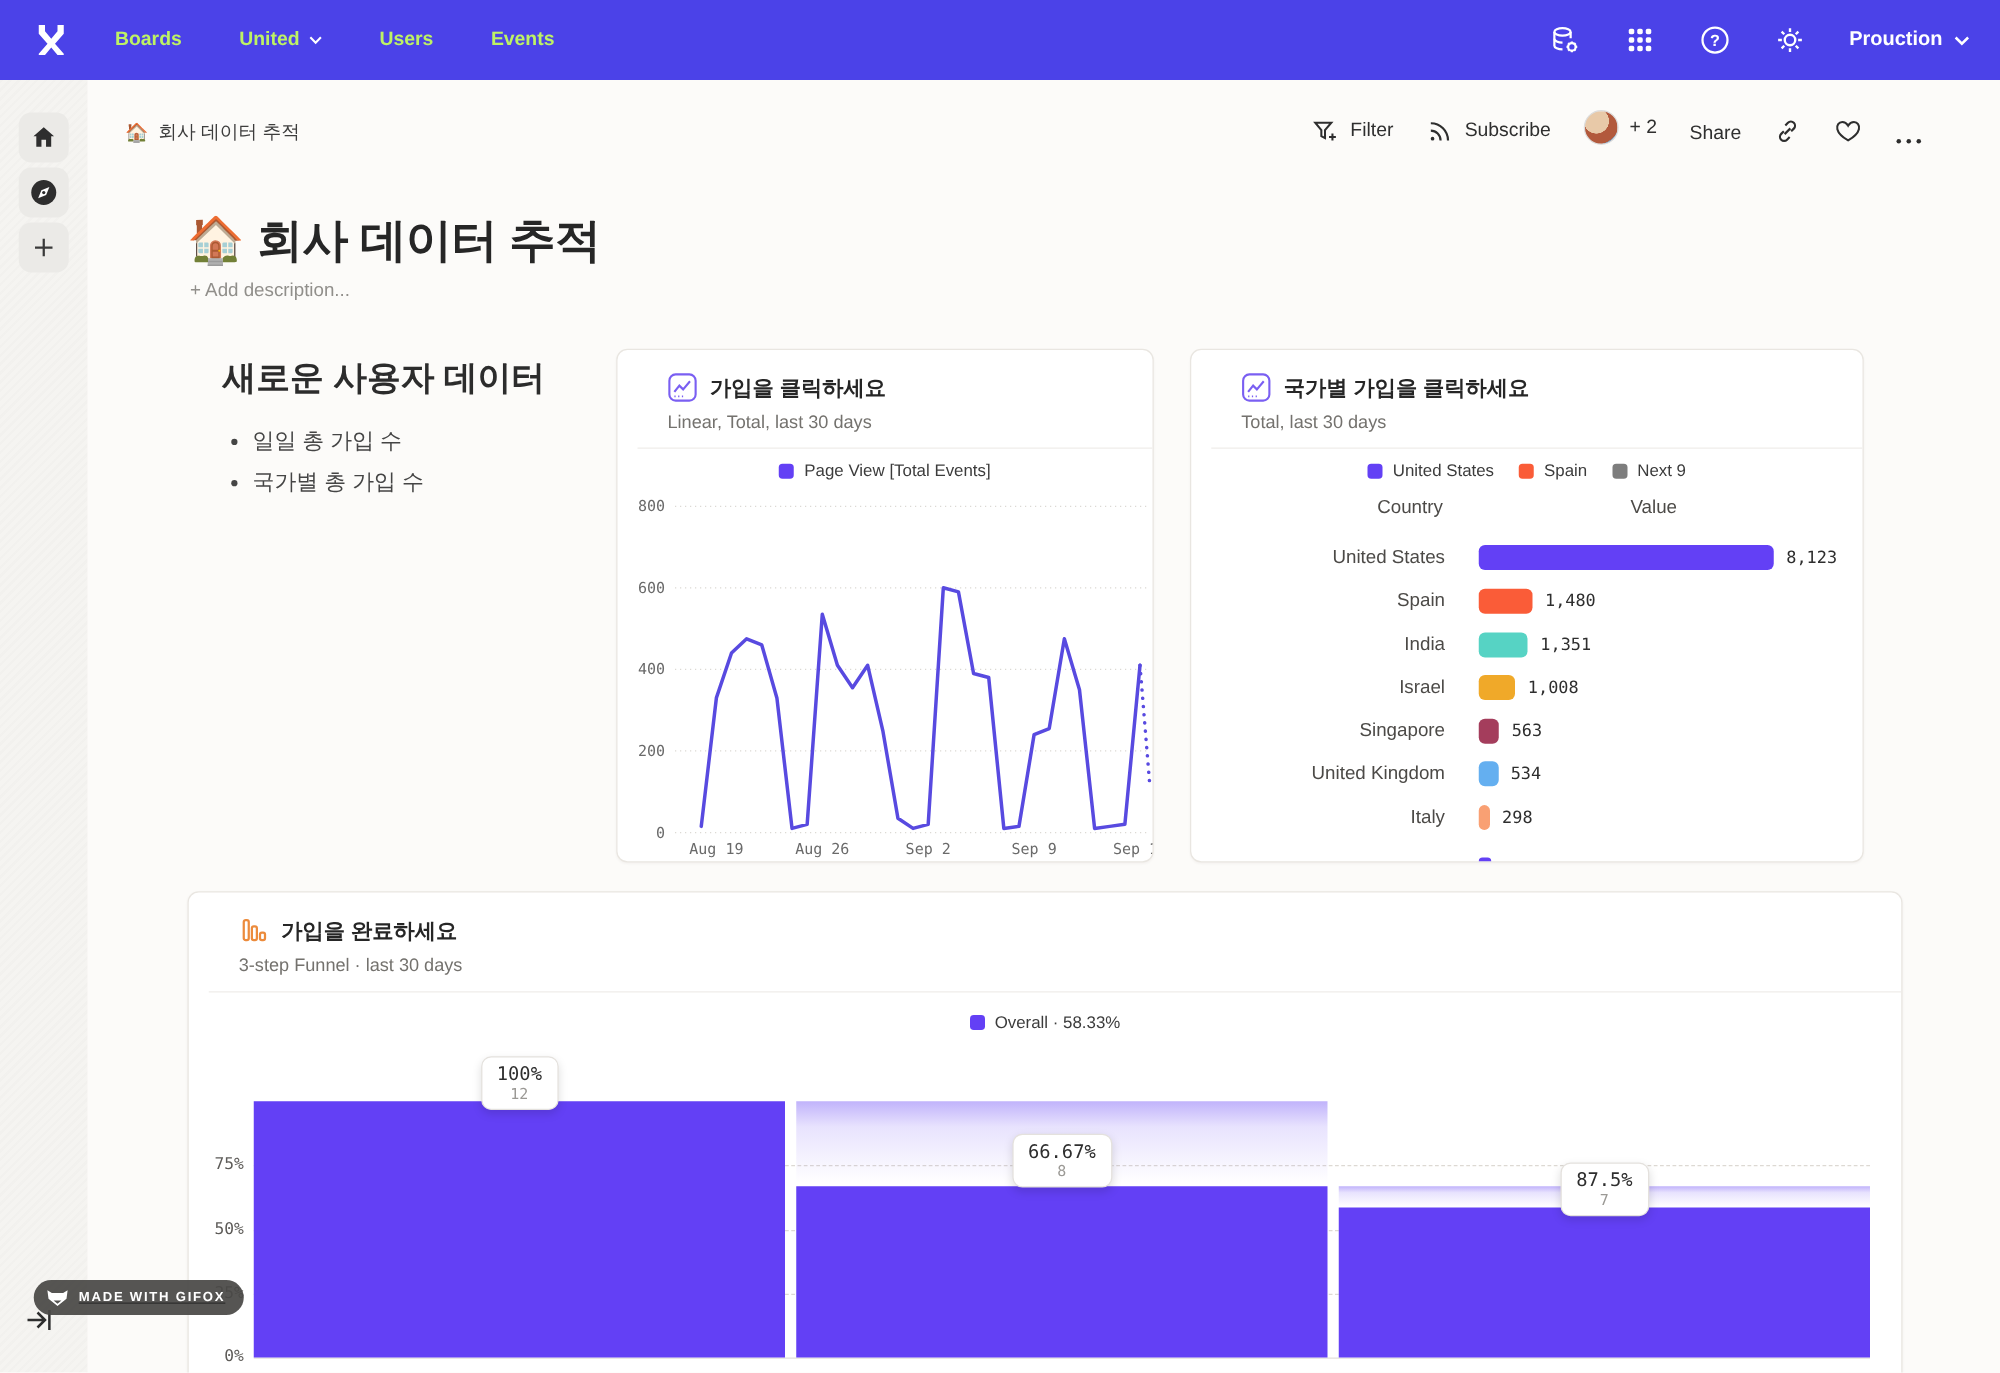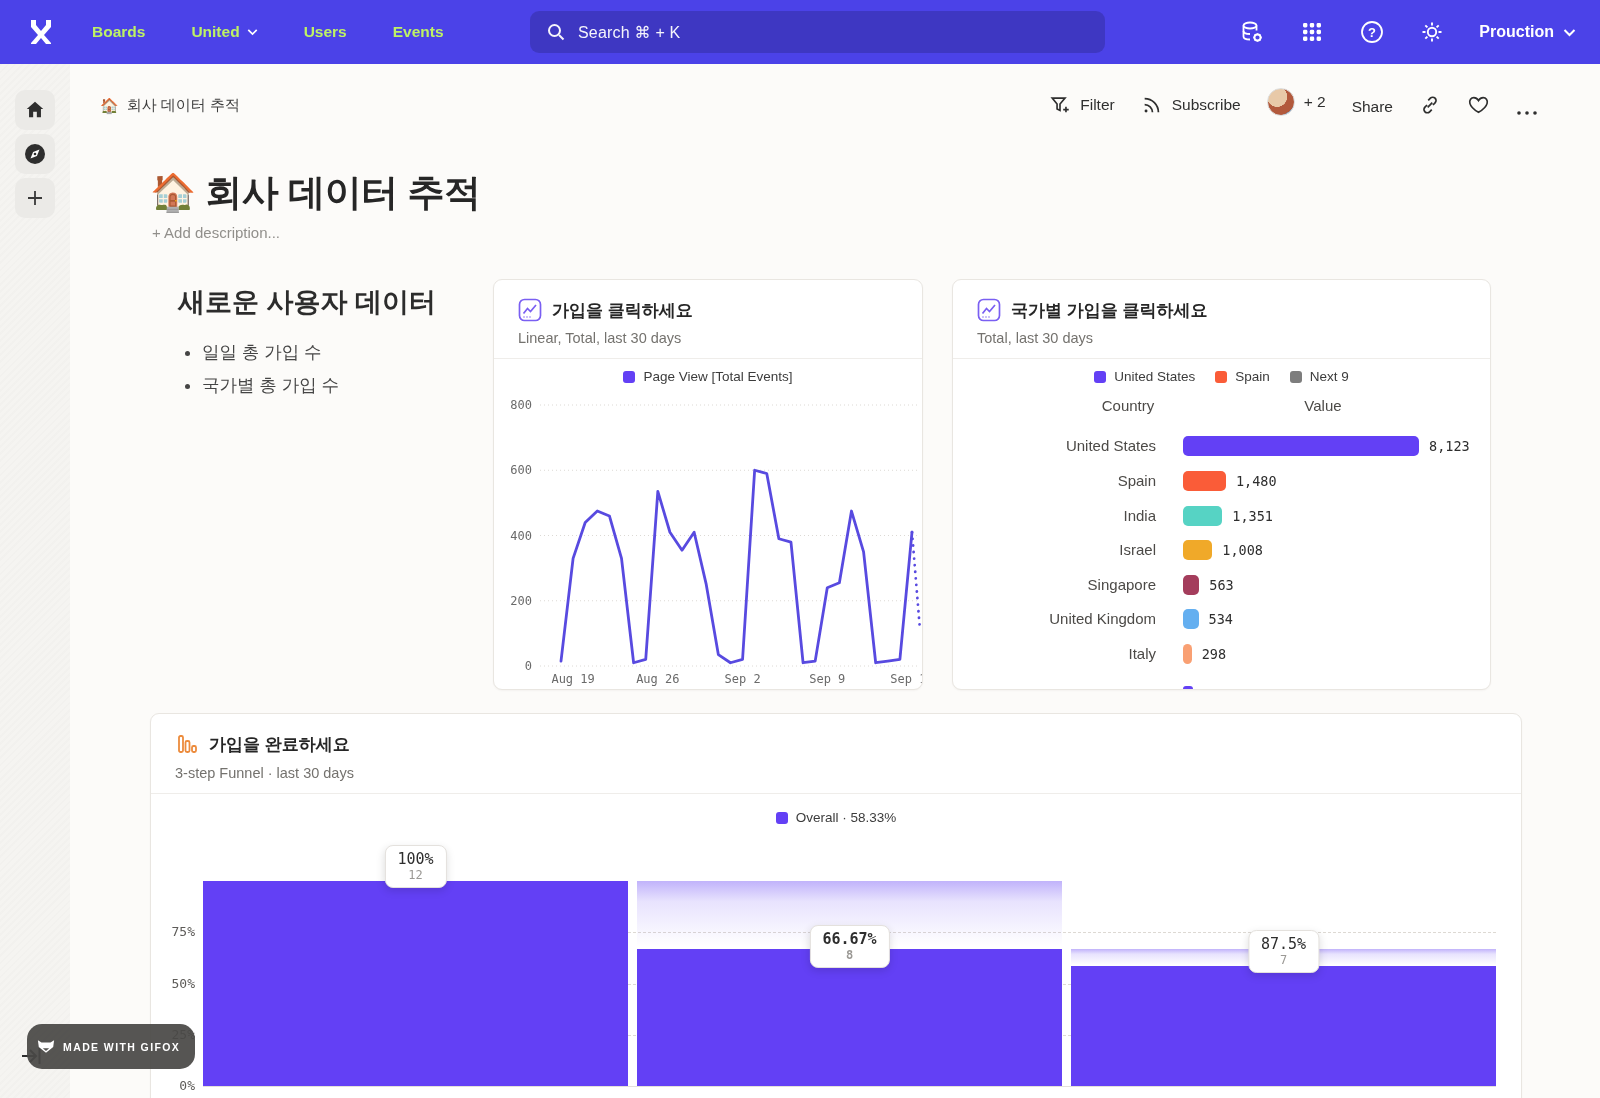--- a/index.html
+++ b/index.html
@@ -38,21 +38,21 @@
   .add-desc { position:absolute; left:152px; top:224px; font-size:15px; color:#918f8b; cursor:pointer; }
 
   
   .txt-head { position:absolute; left:178px; top:284px; font-size:27px; font-weight:800; color:#2c2c2c; }
   .txt-bullets { position:absolute; left:202px; top:340px; font-size:17.5px; color:#454545; }
   .txt-bullets li { margin-bottom:9px; }
 
   
   .card { position:absolute; background:#fff; border:1px solid #e9e6e1; border-radius:9px;
           box-shadow:0 1px 2px rgba(40,35,20,.04); overflow:hidden; }
-  .card-head { position:absolute; left:0; top:0; right:0; height:79px; border-bottom:1px solid #efedea; }
+  .card-head { position:absolute; left:16px; top:0; right:0; height:79px; border-bottom:1px solid #efedea; }
   .card-icon { position:absolute; left:24px; top:18px; width:24px; height:24px; }
   .card-title { position:absolute; left:58px; top:19px; font-size:17px; font-weight:700; color:#262626; }
   .card-sub { position:absolute; left:24px; top:50px; font-size:14.5px; color:#74726e; }
   .legend-row { position:absolute; left:0; right:0; display:flex; justify-content:center; align-items:flex-end; gap:20px; }
   .legend-item { display:flex; align-items:center; gap:8px; font-size:13.5px; color:#3c3c3c; }
   .sq { width:12px; height:12px; border-radius:3px; }
 
   
   .col-head { position:absolute; font-size:15px; color:#4c4a47; text-align:center; }
   .brow { position:absolute; left:0; right:0; height:24px; }
@@ -65,22 +65,22 @@
   .f-base { position:absolute; left:52px; width:1293px; border-top:1px solid #e3e0db; }
   .f-ylab { position:absolute; left:0; width:44px; text-align:right; font-size:13px; color:#5d5b58; font-family:"DejaVu Sans Mono",monospace; }
   .f-bar { position:absolute; width:425px; }
   .f-cap { position:absolute; width:425px; }
   .f-tip { position:absolute; transform:translateX(-50%); background:#fff; border:1px solid #e4e1dd; border-radius:8px;
            box-shadow:0 3px 8px rgba(0,0,0,.13); padding:4px 12px 5px; text-align:center; z-index:5; }
   .f-tip .big { display:block; font-size:15px; color:#2e2e2e; font-family:"DejaVu Sans Mono",monospace; }
   .f-tip .small { display:block; font-size:12px; color:#9b9995; font-family:"DejaVu Sans Mono",monospace; }
 
   
-  .gifox { position:absolute; left:27px; top:1024px; height:45px; border-radius:15px; background:rgba(73,72,70,.93);
-           display:flex; align-items:center; gap:8px; padding:0 15px 0 10px; z-index:40; }
+  .gifox { position:absolute; left:27px; top:1024px; height:28px; border-radius:15px; background:rgba(73,72,70,.93);
+           display:flex; align-items:center; gap:8px; padding:0 15px 0 10px; z-index:40;text-decoration:underline; }
   .gifox span { color:#fff; font-size:10.5px; font-weight:700; letter-spacing:1.4px; }
 
   svg { display:block; }
 </style>
 </head>
 <body>
 
 <div class="topnav">
   <div class="logo">
     <svg width="32" height="32" viewBox="0 0 32 32">
@@ -97,29 +97,20 @@
           <path d="M1.5 2l5 5 5-5"></path>
         </svg>
       </div>
       <div class="nav-item">
         <span>Users</span>
       </div>
       <div class="nav-item">
         <span>Events</span>
       </div>
     </div>
-  <div class="searchbox">
-    <span>
-      <svg width="20" height="20" viewBox="0 0 20 20" fill="none" stroke="#fff" stroke-width="2">
-          <circle cx="8.5" cy="8.5" r="5.5"></circle>
-          <path d="M13 13l4.5 4.5"></path>
-        </svg>
-    </span>
-    <span>Search  ⌘ + K</span>
-  </div>
   <div class="nav-right">
     <div class="nav-icon">
       <svg width="26" height="26" viewBox="0 0 26 26" fill="none" stroke="#fff" stroke-width="1.8">
         <ellipse cx="11" cy="6.5" rx="6.5" ry="3"></ellipse>
           <path d="M4.5 6.5v11c0 1.7 2.9 3 6.5 3M17.5 6.5v5"></path>
         <path d="M4.5 12c0 1.7 2.9 3 6.5 3"></path>
           <circle cx="18.5" cy="18.5" r="3"></circle>
         <path d="M18.5 14.2v1.3M18.5 21.5v1.3M14.2 18.5h1.3M21.5 18.5h1.3M15.5 15.5l.9.9M20.6 20.6l.9.9M21.5 15.5l-.9.9M16.4 20.6l-.9.9"></path>
       </svg>
     </div>
@@ -367,21 +358,21 @@
       <div class="f-ylab" style="top: 312.75px;">25%</div>
       <div class="f-ylab" style="top: 261.5px;">50%</div>
       <div class="f-ylab" style="top: 210.25px;">75%</div>
       <div class="f-bar" style="left: 52px; top: 167px; height: 205px; background: rgb(99, 64, 245);"></div>
       <div class="f-tip" style="left: 264.5px; top: 131px;">
         <span class="big">100%</span>
         <span class="small">12</span>
       </div>
       <div class="f-cap" style="left: 486px; top: 167px; height: 68.3265px; background: linear-gradient(rgba(99, 64, 245, 0.4), rgba(99, 64, 245, 0.15) 30%, rgba(99, 64, 245, 0) 96%);"></div>
       <div class="f-bar" style="left: 486px; top: 235.327px; height: 136.673px; background: rgb(99, 64, 245);"></div>
-      <div class="f-tip" style="left: 698.5px; top: 211px; font-weight: bold;">
+      <div class="f-tip" style="left: 698.5px; top: 193px;">
         <span class="big">66.67%</span>
         <span class="small">8</span>
       </div>
       <div class="f-cap" style="left: 920px; top: 235.327px; height: 17.097px; background: linear-gradient(rgba(99, 64, 245, 0.4), rgba(99, 64, 245, 0.15) 30%, rgba(99, 64, 245, 0) 96%);"></div>
       <div class="f-bar" style="left: 920px; top: 252.423px; height: 119.576px; background: rgb(99, 64, 245);"></div>
       <div class="f-tip" style="left: 1132.5px; top: 216.423px;">
         <span class="big">87.5%</span>
         <span class="small">7</span>
       </div>
     </div>

